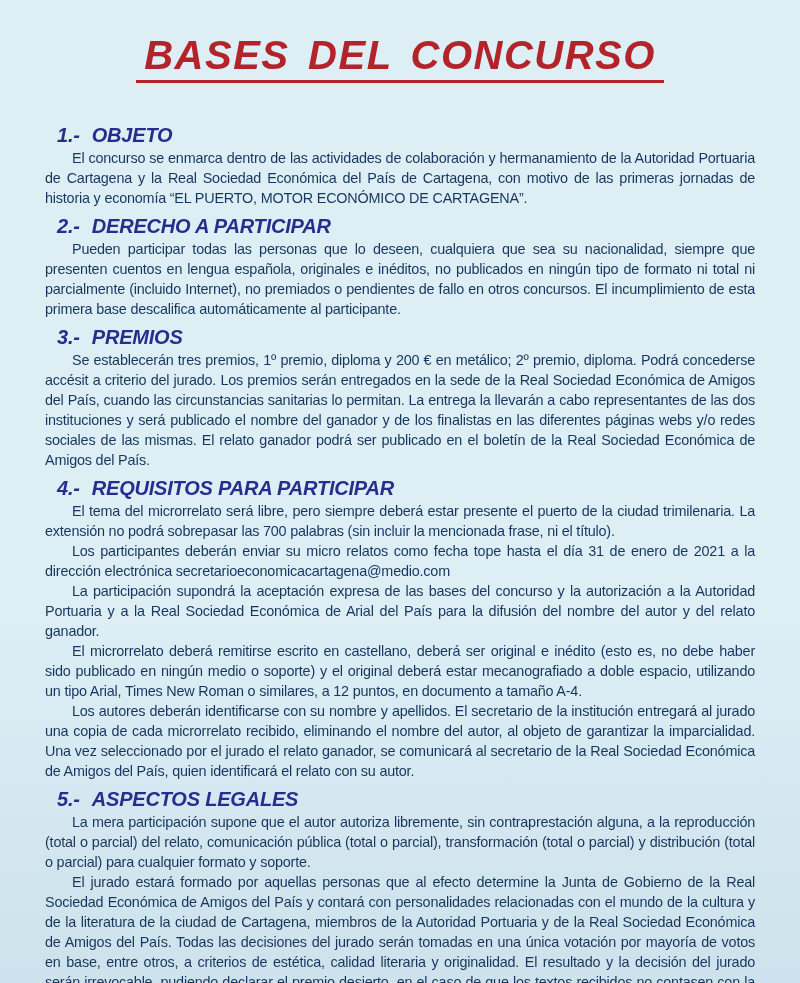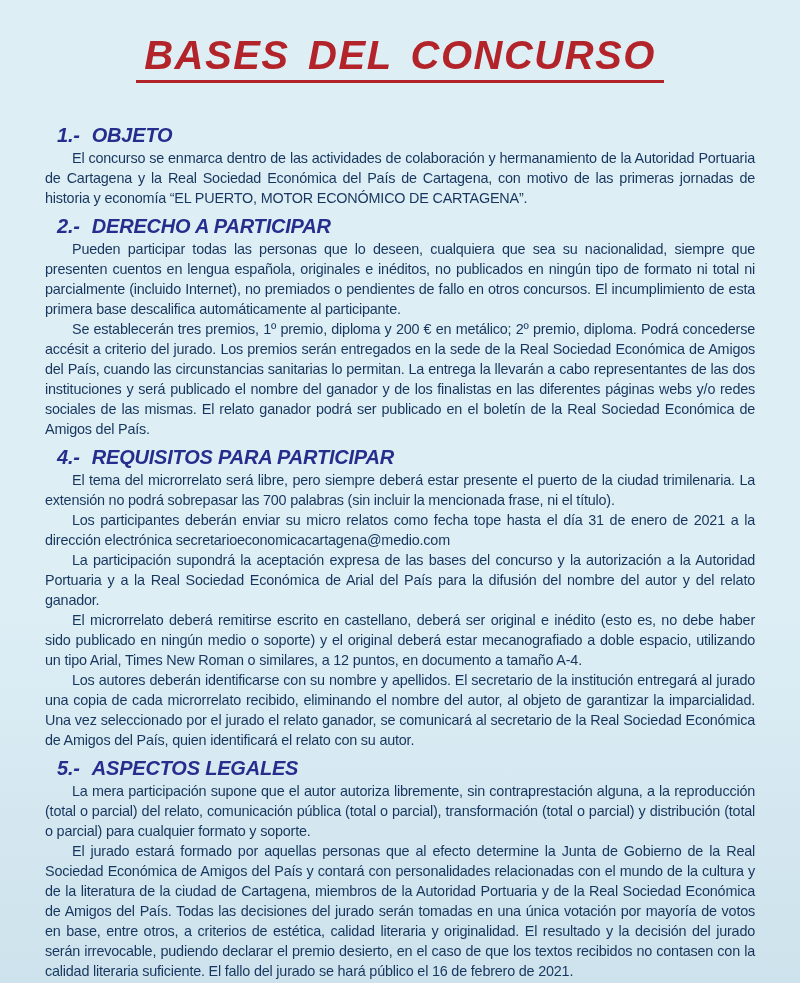--- a/index.html
+++ b/index.html
@@ -84,20 +84,23 @@
   <section class="section">
     <h2 class="sec-heading">
       <span class="sec-num">2.-</span><span>DERECHO A PARTICIPAR</span>
     </h2>
     <div class="sec-body">
       <p>Pueden participar todas las personas que lo deseen, cualquiera que sea su nacionalidad, siempre que presenten cuentos en lengua española, originales e inéditos, no publicados en ningún tipo de formato ni total ni parcialmente (incluido Internet), no premiados o pendientes de fallo en otros concursos. El incumplimiento de esta primera base descalifica automáticamente al participante.</p>
     </div>
   </section>
 
   <section class="section">
+    <h2 class="sec-heading">
+      <span class="sec-num">3.-</span><span>PREMIOS</span>
+    </h2>
     <div class="sec-body">
       <p>Se establecerán tres premios, 1º premio, diploma y 200 € en metálico; 2º premio, diploma. Podrá concederse accésit a criterio del jurado. Los premios serán entregados en la sede de la Real Sociedad Económica de Amigos del País, cuando las circunstancias sanitarias lo permitan. La entrega la llevarán a cabo representantes de las dos instituciones y será publicado el nombre del ganador y de los finalistas en las diferentes páginas webs y/o redes sociales de las mismas. El relato ganador podrá ser publicado en el boletín de la Real Sociedad Económica de Amigos del País.</p>
     </div>
   </section>
 
   <section class="section">
     <h2 class="sec-heading">
       <span class="sec-num">4.-</span><span>REQUISITOS PARA PARTICIPAR</span>
     </h2>
     <div class="sec-body">

